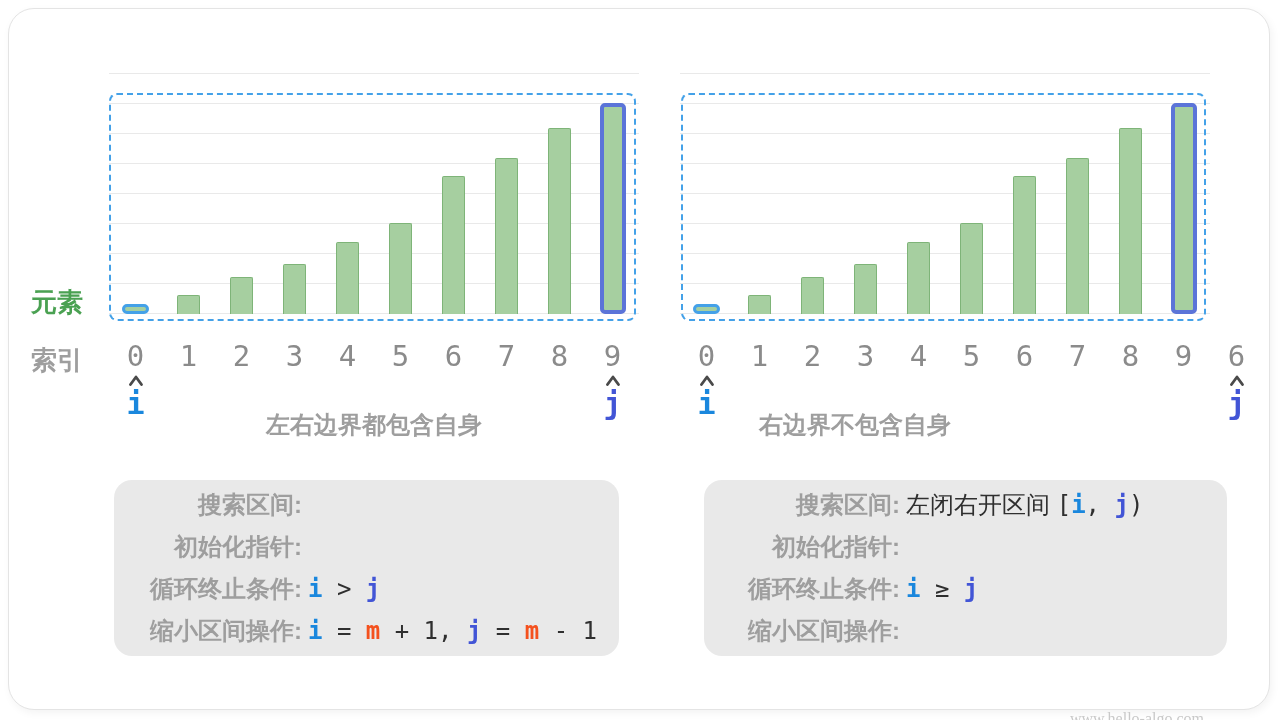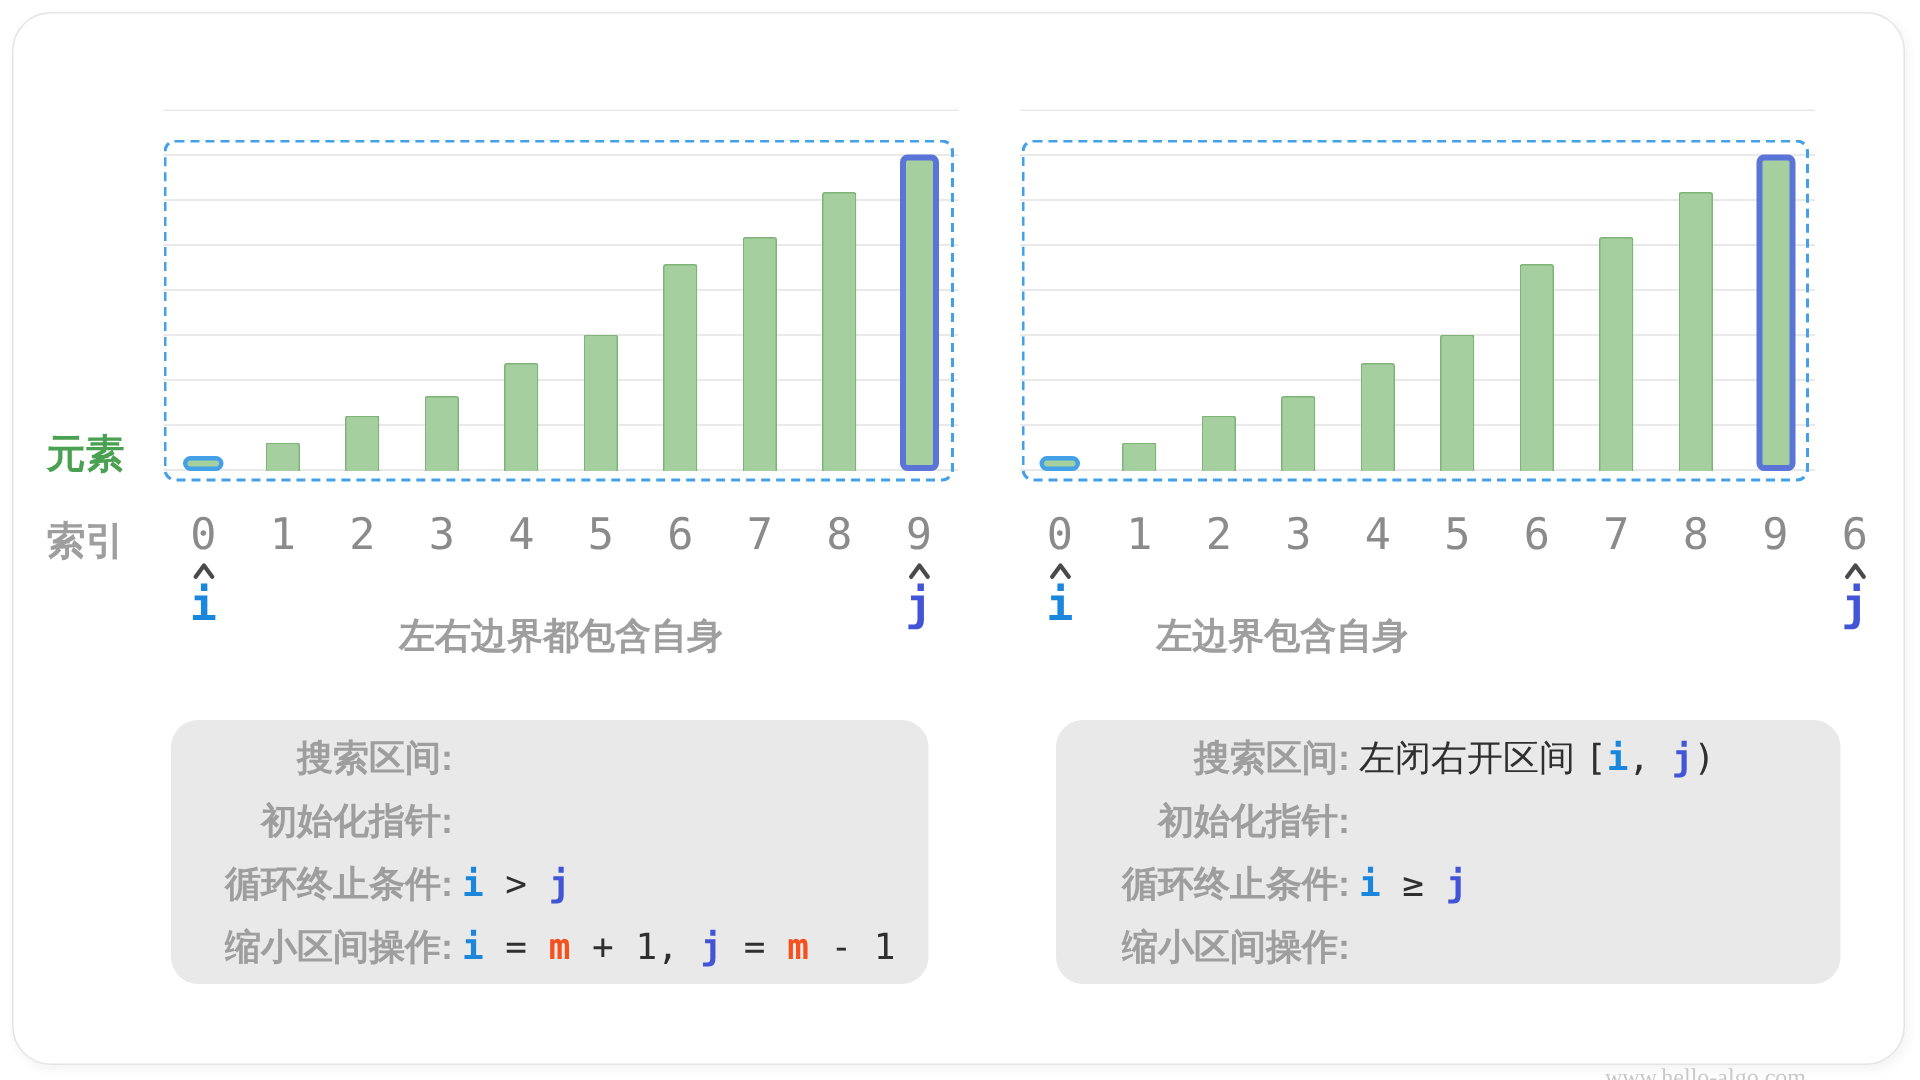--- a/index.html
+++ b/index.html
@@ -228,21 +228,21 @@
             <polyline points="2.5,9.5 8,2 13.5,9.5" fill="none" stroke="currentColor" stroke-width="2.8" stroke-linecap="round" stroke-linejoin="round"></polyline>
           </svg>
           <div class="ptr-label pl-i">i</div>
         </div>
         <div class="pointer" style="left: 556.5px;">
           <svg width="16" height="11" viewBox="0 0 16 11">
             <polyline points="2.5,9.5 8,2 13.5,9.5" fill="none" stroke="currentColor" stroke-width="2.8" stroke-linecap="round" stroke-linejoin="round"></polyline>
           </svg>
           <div class="ptr-label pl-j">j</div>
         </div>
-        <div class="caption" style="left: 174.9px;">左边界包含自身</div>
+        <div class="caption" style="left: 174.9px;">右边界不包含自身</div>
       </div>
   </div>
 
   <div class="info-box box-left">
       <div class="box-line">
         <div class="box-label">搜索区间:</div>
       </div>
       <div class="box-line">
         <div class="box-label">初始化指针:</div>
       </div>

